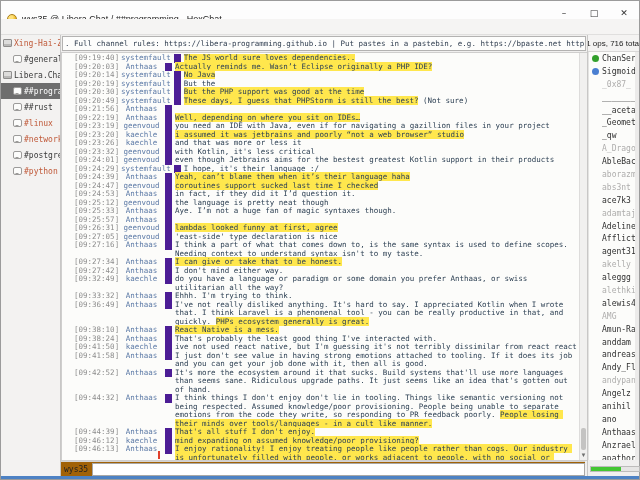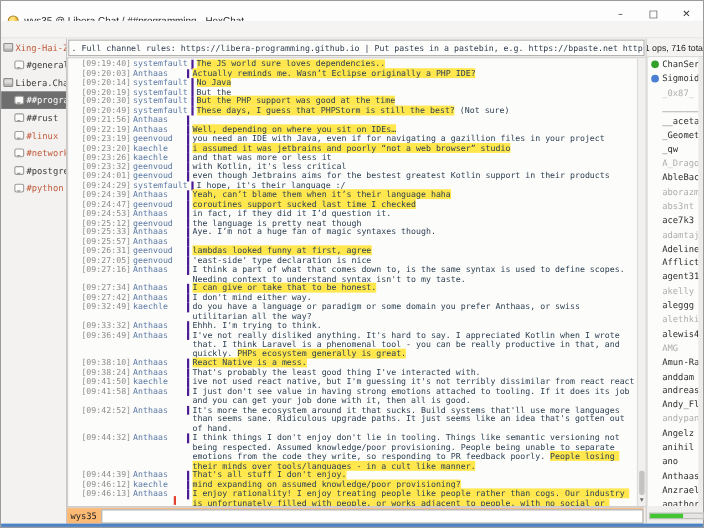--- a/index.html
+++ b/index.html
@@ -47,22 +47,22 @@
     font-family:"DejaVu Sans Mono", monospace; font-size:7.5px; color:#2e3c4e;
     line-height:13px; padding:0 2px; white-space:nowrap; overflow:hidden; }
 
   
   .chatarea { position:absolute; left:60px; top:51px; width:526px; bottom:18px;
     background:#fcfcfa; border:1px solid #cfcecd; border-right:none; overflow:hidden; }
   .chatlog { position:absolute; left:0; top:1px; right:8px; bottom:0; overflow:hidden;
     font-family:"DejaVu Sans Mono", monospace; font-size:7.5px; line-height:8.5px;padding-left:12px; }
   .msg-row { display:flex; align-items:flex-start; }
   .ts { flex:0 0 47px; color:#8d8d8d; white-space:nowrap; }
-  .nick { flex:0 0 51px; text-align:left; padding-right:3px; color:var(--nick);
-    border-right:2px solid #4c1d95; white-space:nowrap; }
+  .nick { flex:0 0 51px; text-align:center; padding-right:3px; color:var(--nick);
+    border-right:7px solid #4c1d95; white-space:nowrap; }
   .mbody { flex:1; padding-left:3px; color:#2e4154; white-space:pre-wrap; word-wrap:break-word; }
   .hl { background:var(--hl);margin-top:25px; }
   .marker-tick { position:absolute; left:96px; bottom:1px; width:2px; height:8px; background:#e0402c; }
 
   
   .chat-scroll { position:absolute; right:0; top:0; width:8px; bottom:0;
     background:#f1f0ef; border-left:1px solid #dddcdb; }
   .chat-thumb { position:absolute; right:1px; width:5px; bottom:10px; height:22px;
     background:#c4c3c2; border-radius:2px; }
   .scroll-down { position:absolute; bottom:1px; left:0; right:0; text-align:center;
@@ -83,21 +83,21 @@
   .badge.none { background:transparent; width:7px; }
   .badge.op { background:var(--op); }
   .badge.voice { background:var(--voice); }
   .user-scroll { position:absolute; top:17px; right:0; width:4px; bottom:16px; background:#eceBea; }
   .lag-meter { position:absolute; left:2px; bottom:4px; width:50px; height:6px;
     background:#e6e5e4; border:1px solid #bdbcbb; }
   .lag-fill { height:100%; width:62%; background:var(--lag); }
 
   
   .inputrow { position:absolute; left:60px; right:54px; bottom:3px; height:15px;
-    background:#fdba74; display:flex; align-items:center; border-top:1px solid #d5d4d3; }
+    background:#a16207; display:flex; align-items:center; border-top:1px solid #d5d4d3; }
   .input-nick { font-family:"DejaVu Sans Mono", monospace; font-size:8px; color:#222;
     padding:0 4px 0 3px; }
   .msg-input { flex:1; height:13px; border:1px solid #a9a8a7; background:#fff;
     font-family:"DejaVu Sans Mono", monospace; font-size:8px; color:#222; padding:0 2px; outline:none; }
 
   .taskbar-strip { position:absolute; left:0; right:0; bottom:0; height:3px; background:#4d82c4; }
 </style>
 </head>
 <body>
 

